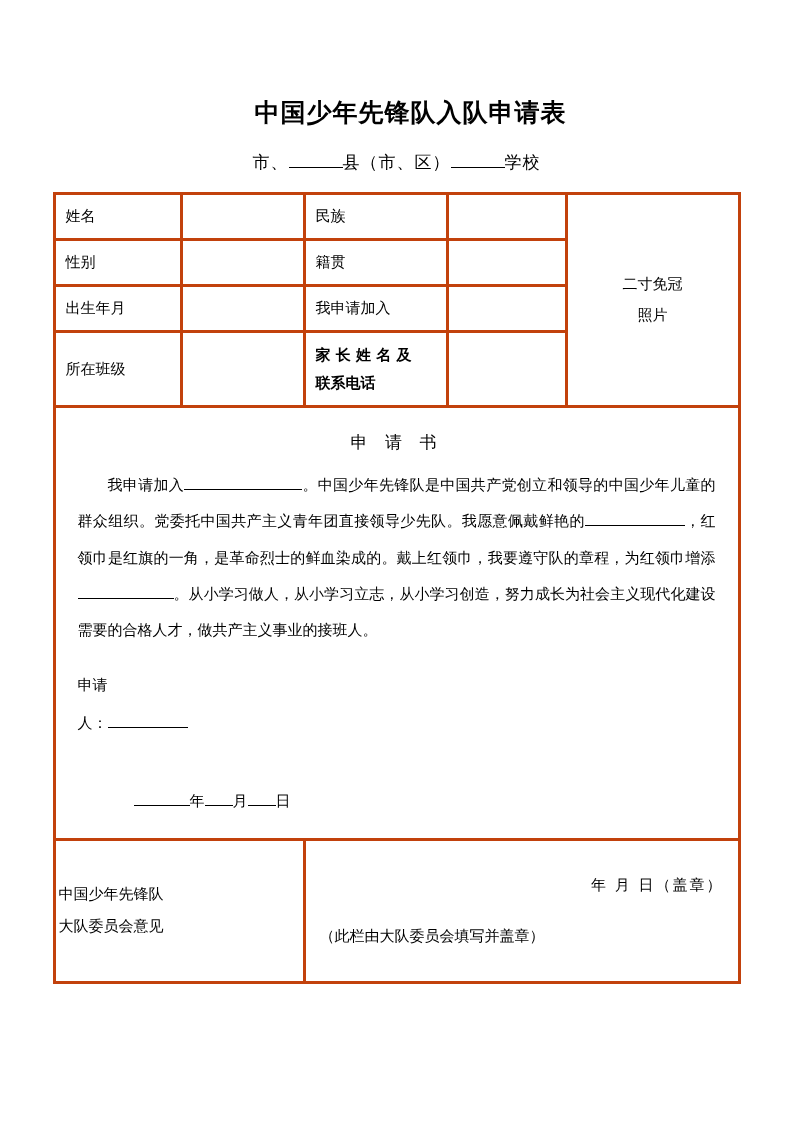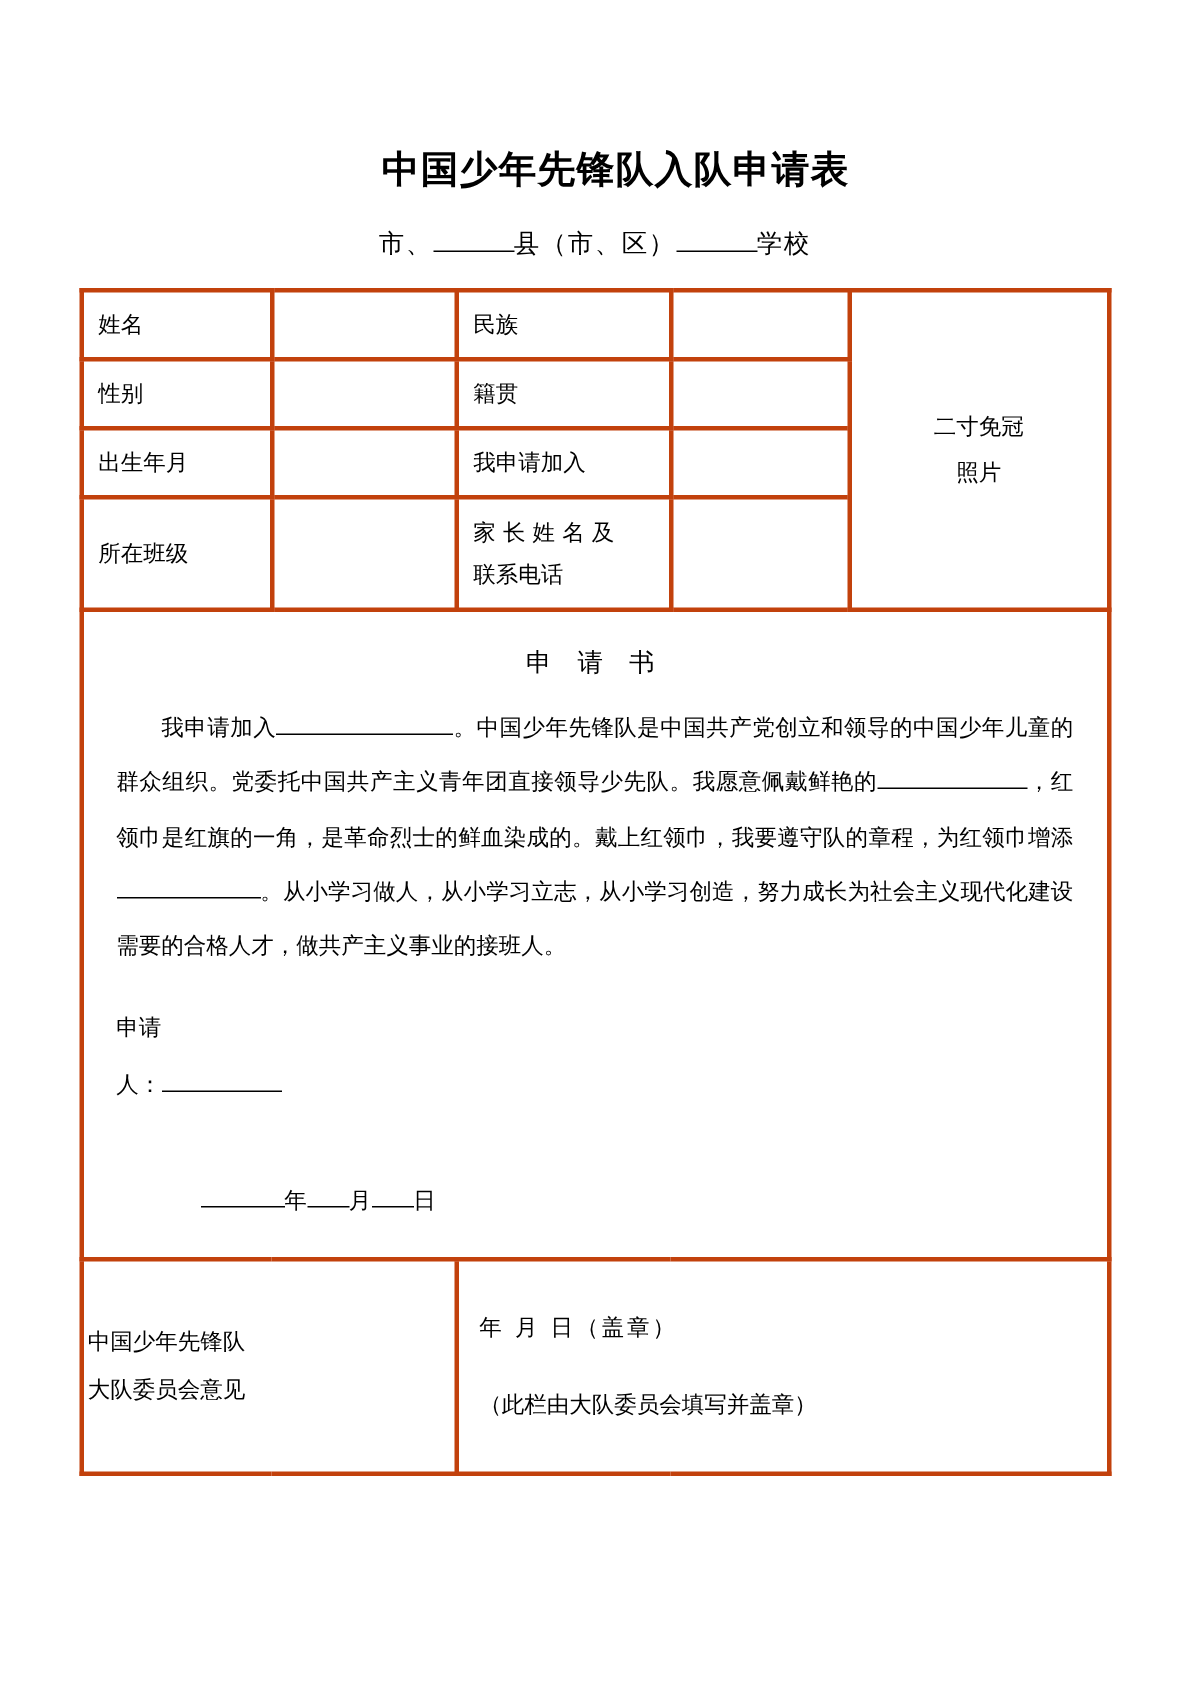--- a/index.html
+++ b/index.html
@@ -74,20 +74,21 @@
     width: 150px;
     text-align: center;
     line-height: 2.1;
     font-size: 15px;
   }
   .class-row td {
     height: 72px;
   }
   .twoline {
     line-height: 1.9;
+    font-weight: bold;
   }
   .body-cell {
     padding: 14px 22px 18px 22px !important;
     font-size: 15.5px;
     line-height: 2.42;
   }
   .sect-title {
     text-align: center;
     letter-spacing: 6px;
     font-size: 17px;
@@ -128,21 +129,21 @@
     vertical-align: middle;
   }
   .opinion-right {
     padding: 12px 14px !important;
     font-size: 15.5px;
     line-height: 2.2;
     vertical-align: top;
     height: 116px;
   }
   .opinion-date {
-    text-align: left;
+    text-align: right;
     letter-spacing: 2px;
   }
   .opinion-note {
     margin-top: 18px;
   }
 </style>
 </head>
 <body>
 
 <div class="page">

